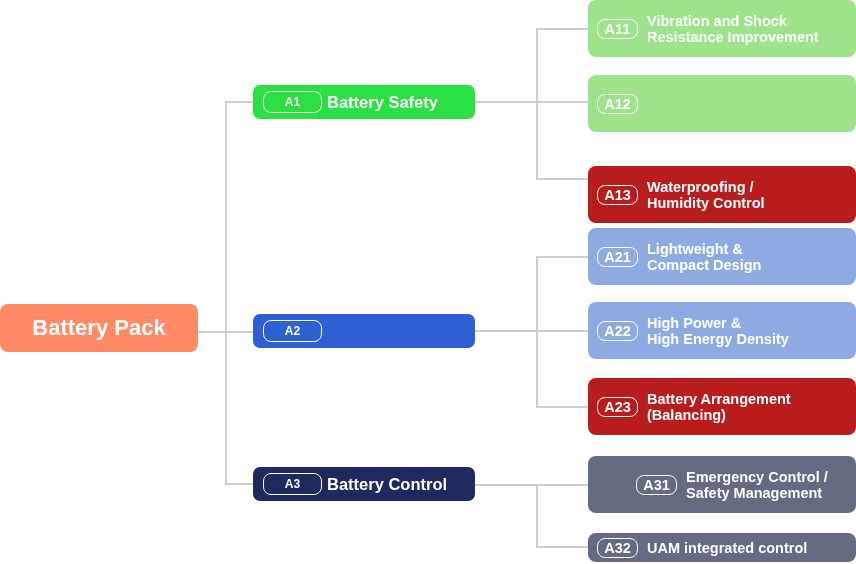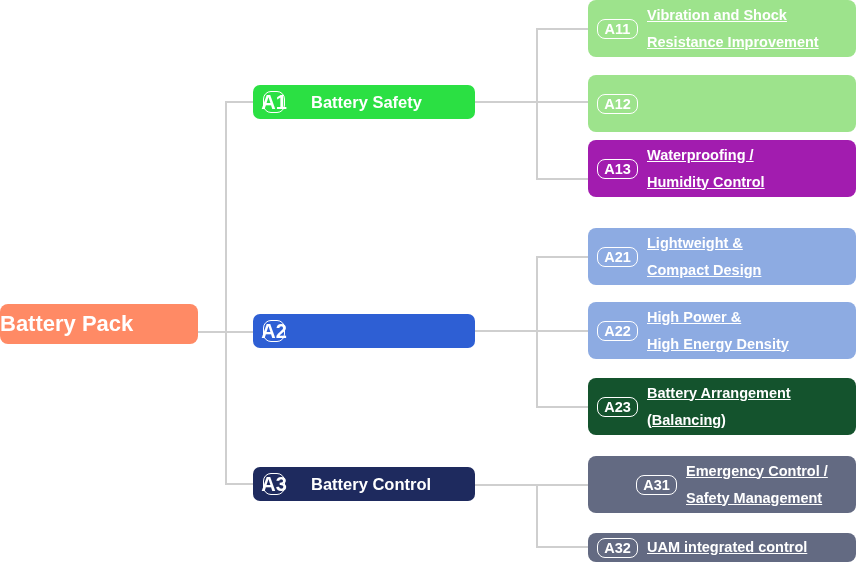--- a/index.html
+++ b/index.html
@@ -1,31 +1,31 @@
 <!DOCTYPE html>
 <html><head>
   <meta charset="utf-8">
   <style>
     html, body { margin: 0; padding: 0; background: #ffffff; }
     body { width: 856px; height: 564px; position: relative; overflow: hidden;
            font-family: "Liberation Sans", "DejaVu Sans", sans-serif; }
     .line { position: absolute; background: #cfcfcf; }
     .node { position: absolute; box-sizing: border-box; color: #ffffff; font-weight: bold;
             display: flex; align-items: center; border-radius: 7px; }
-    .root { left: 0; top: 304px; width: 198px; height: 40px; background: #FF8A65;
-            justify-content: flex-start; font-size: 22px; border-radius: 8px; }
+    .root { left: 0; top: 304px; width: 198px; height: 48px; background: #FF8A65;
+            justify-content: center; font-size: 22px; border-radius: 8px; }
     .mid { left: 253px; width: 222px; height: 34px; font-size: 16.5px; padding-left: 10px; }
     .leaf { left: 588px; width: 268px; height: 57px; font-size: 14.5px; padding-left: 9px; border-radius: 8px; }
     .leaf.short { height: 29px; }
     .badge { box-sizing: border-box; border: 1.5px solid #ffffff; border-radius: 8px;
              display: inline-flex; align-items: center; justify-content: center;
              font-weight: bold; flex: 0 0 auto; }
-    .mid .badge { width: 22px; height: 22px; font-size: 20px; margin-right: 26px; }
+    .mid .badge { width: 59px; height: 22px; font-size: 12px; margin-right: 5px; }
     .leaf .badge { width: 41px; height: 20px; font-size: 14.5px; margin-right: 9px; }
-    .leaf-text { line-height: 27px; white-space: pre-line; text-decoration: underline; }
+    .leaf-text { line-height: 16px; white-space: pre-line; }
   </style>
 </head>
 <body>
 
 <div class="line" style="left:198px; top:331px; width:55px; height:2px;"></div>
 <div class="line" style="left:225px; top:101px; width:2px; height:384px;"></div>
 <div class="line" style="left:225px; top:101px; width:28px; height:2px;"></div>
 <div class="line" style="left:225px; top:483px; width:28px; height:2px;"></div>
 
 <div class="line" style="left:475px; top:101px; width:113px; height:2px;"></div>
@@ -59,37 +59,37 @@
 </div>
 
 <div class="node leaf" style="top:0px; background:#9DE38C;">
   <span class="badge">A11</span>
   <span class="leaf-text">Vibration and Shock
 Resistance Improvement</span>
 </div>
 <div class="node leaf" style="top:75px; background:#9DE38C;">
   <span class="badge">A12</span>
 </div>
-<div class="node leaf" style="top:140px; background:#a21caf;">
+<div class="node leaf" style="top:166px; background:#b91c1c;">
   <span class="badge">A13</span>
   <span class="leaf-text">Waterproofing /
 Humidity Control</span>
 </div>
 
 <div class="node leaf" style="top:228px; background:#8DABE2;">
   <span class="badge">A21</span>
   <span class="leaf-text">Lightweight &amp;
 Compact Design</span>
 </div>
 <div class="node leaf" style="top:302px; background:#8DABE2;">
   <span class="badge">A22</span>
   <span class="leaf-text">High Power &amp;
 High Energy Density</span>
 </div>
-<div class="node leaf" style="top:378px; background:#14532d;">
+<div class="node leaf" style="top:378px; background:#b91c1c;">
   <span class="badge">A23</span>
   <span class="leaf-text">Battery Arrangement
 (Balancing)</span>
 </div>
 
 <div class="node leaf" style="top:456px; background:#636A82;padding-left:48px;">
   <span class="badge">A31</span>
   <span class="leaf-text">Emergency Control /
 Safety Management</span>
 </div>

